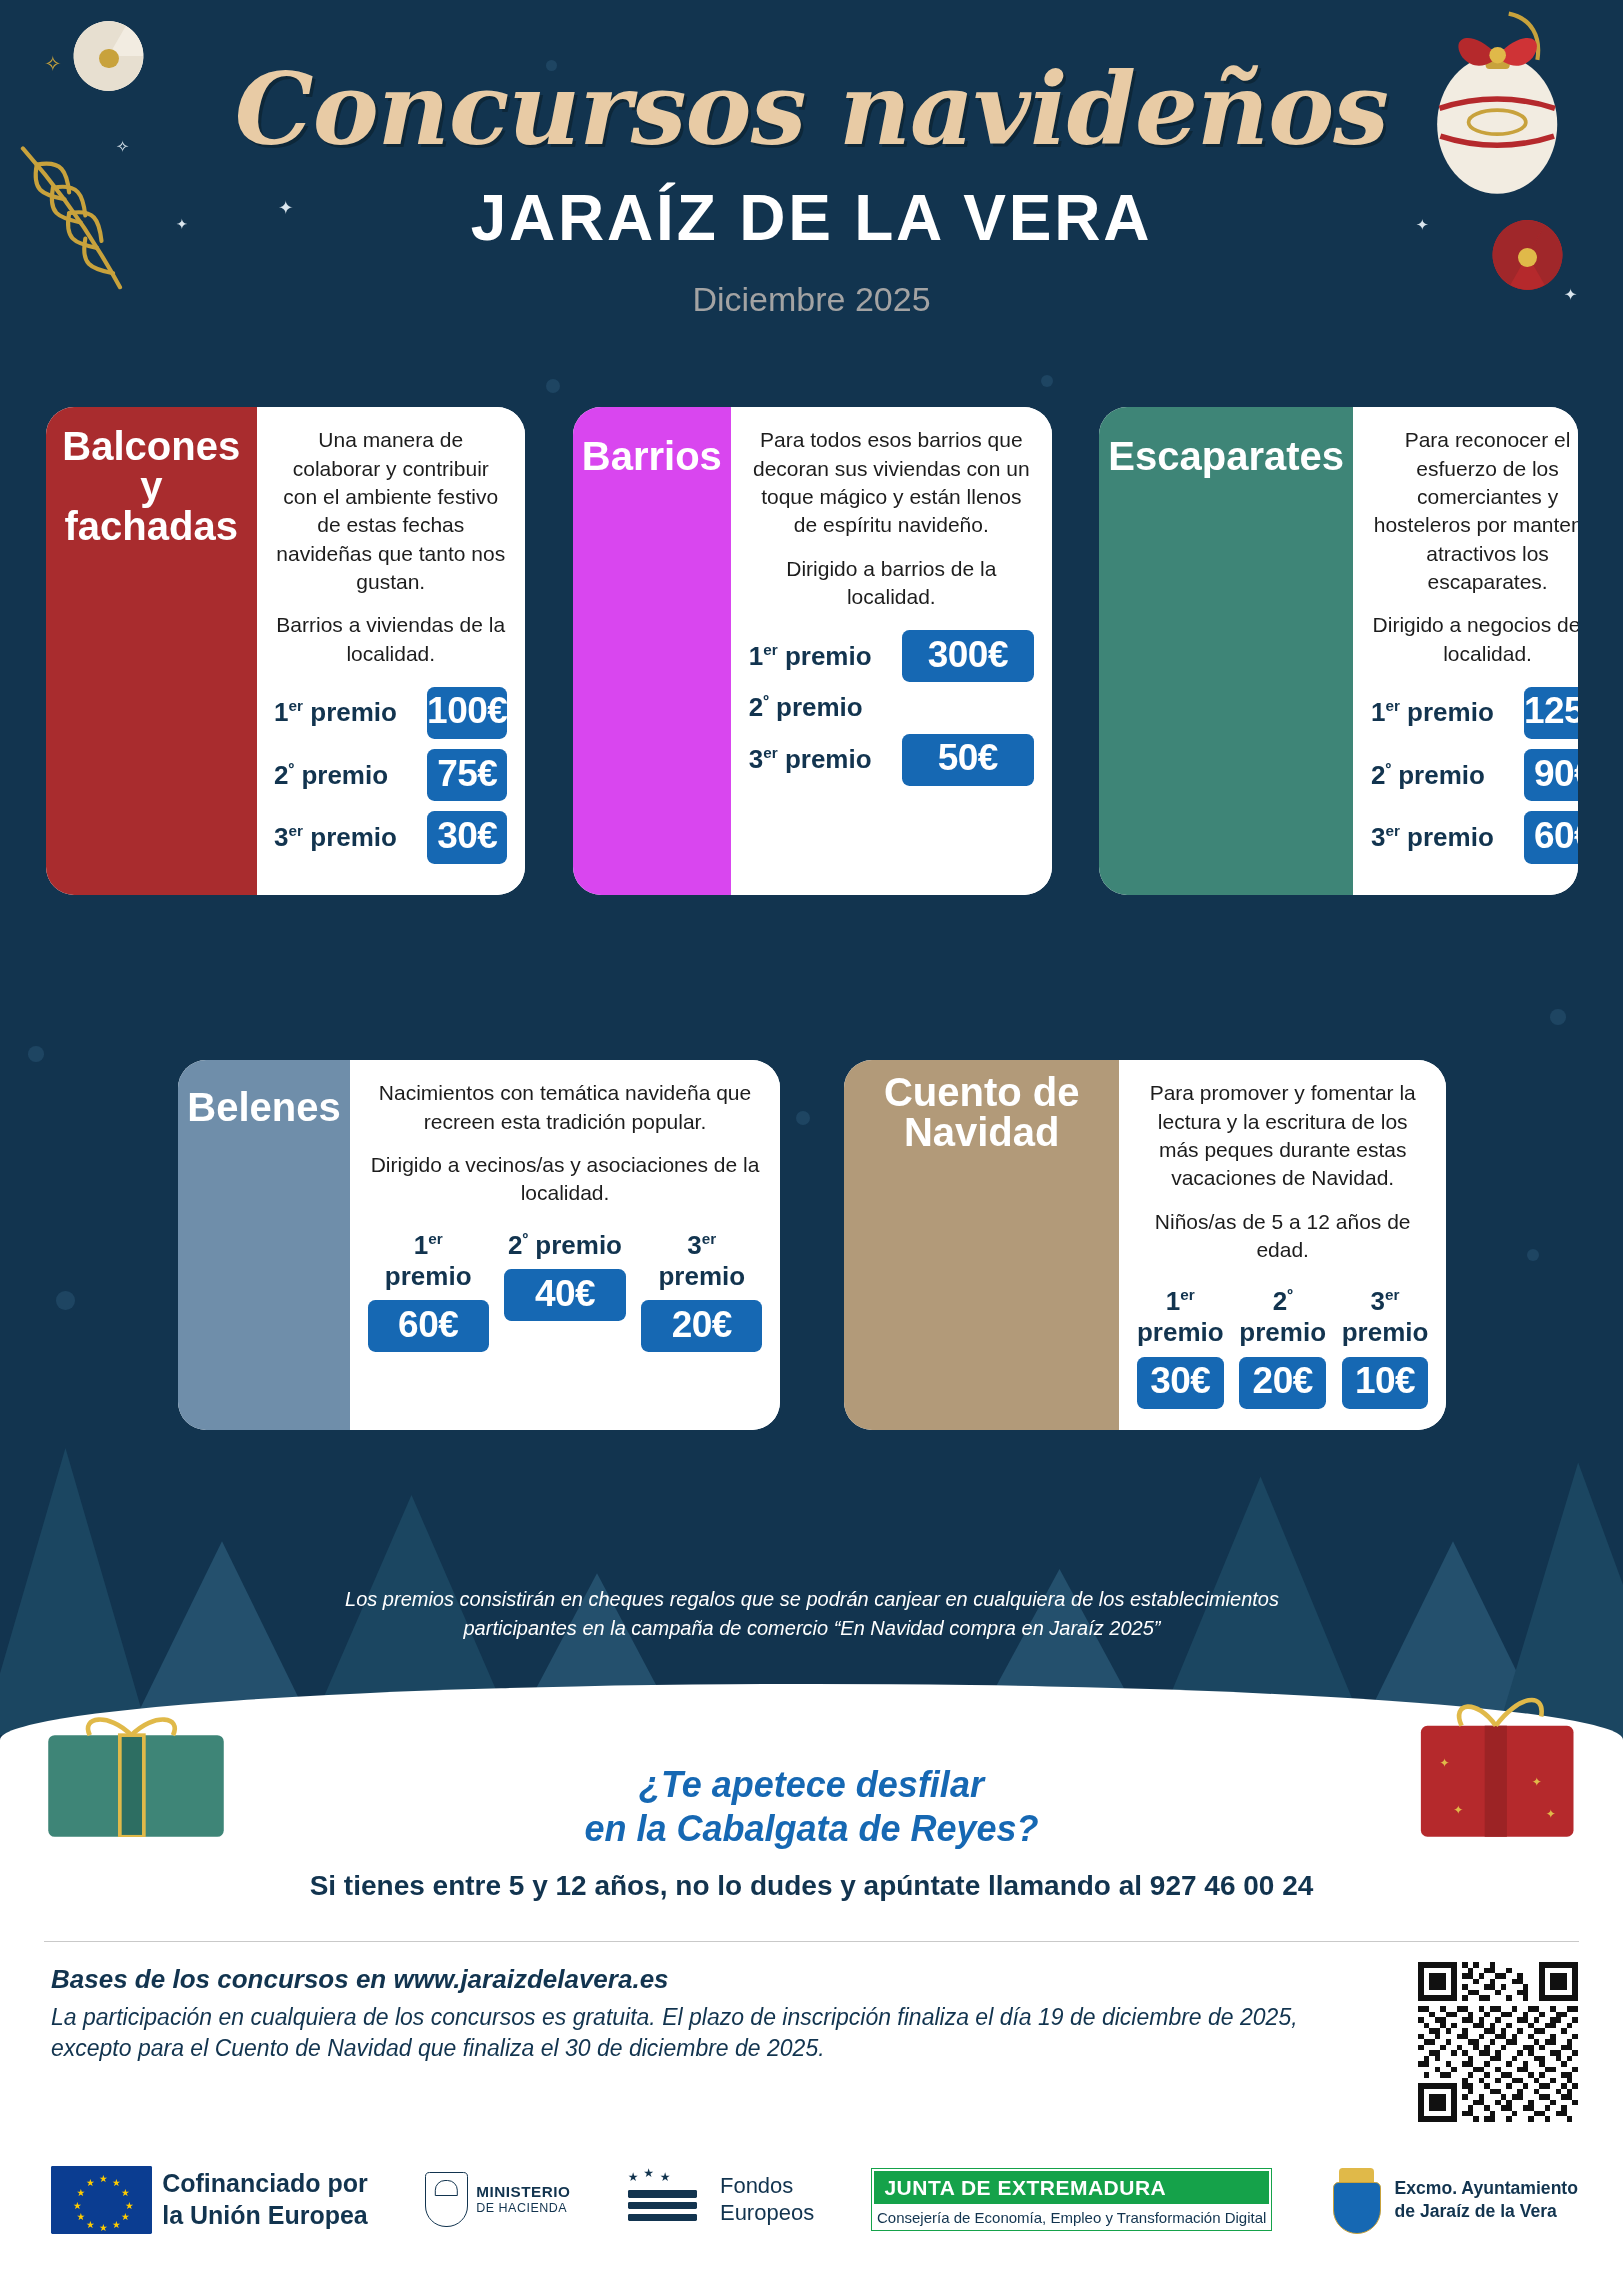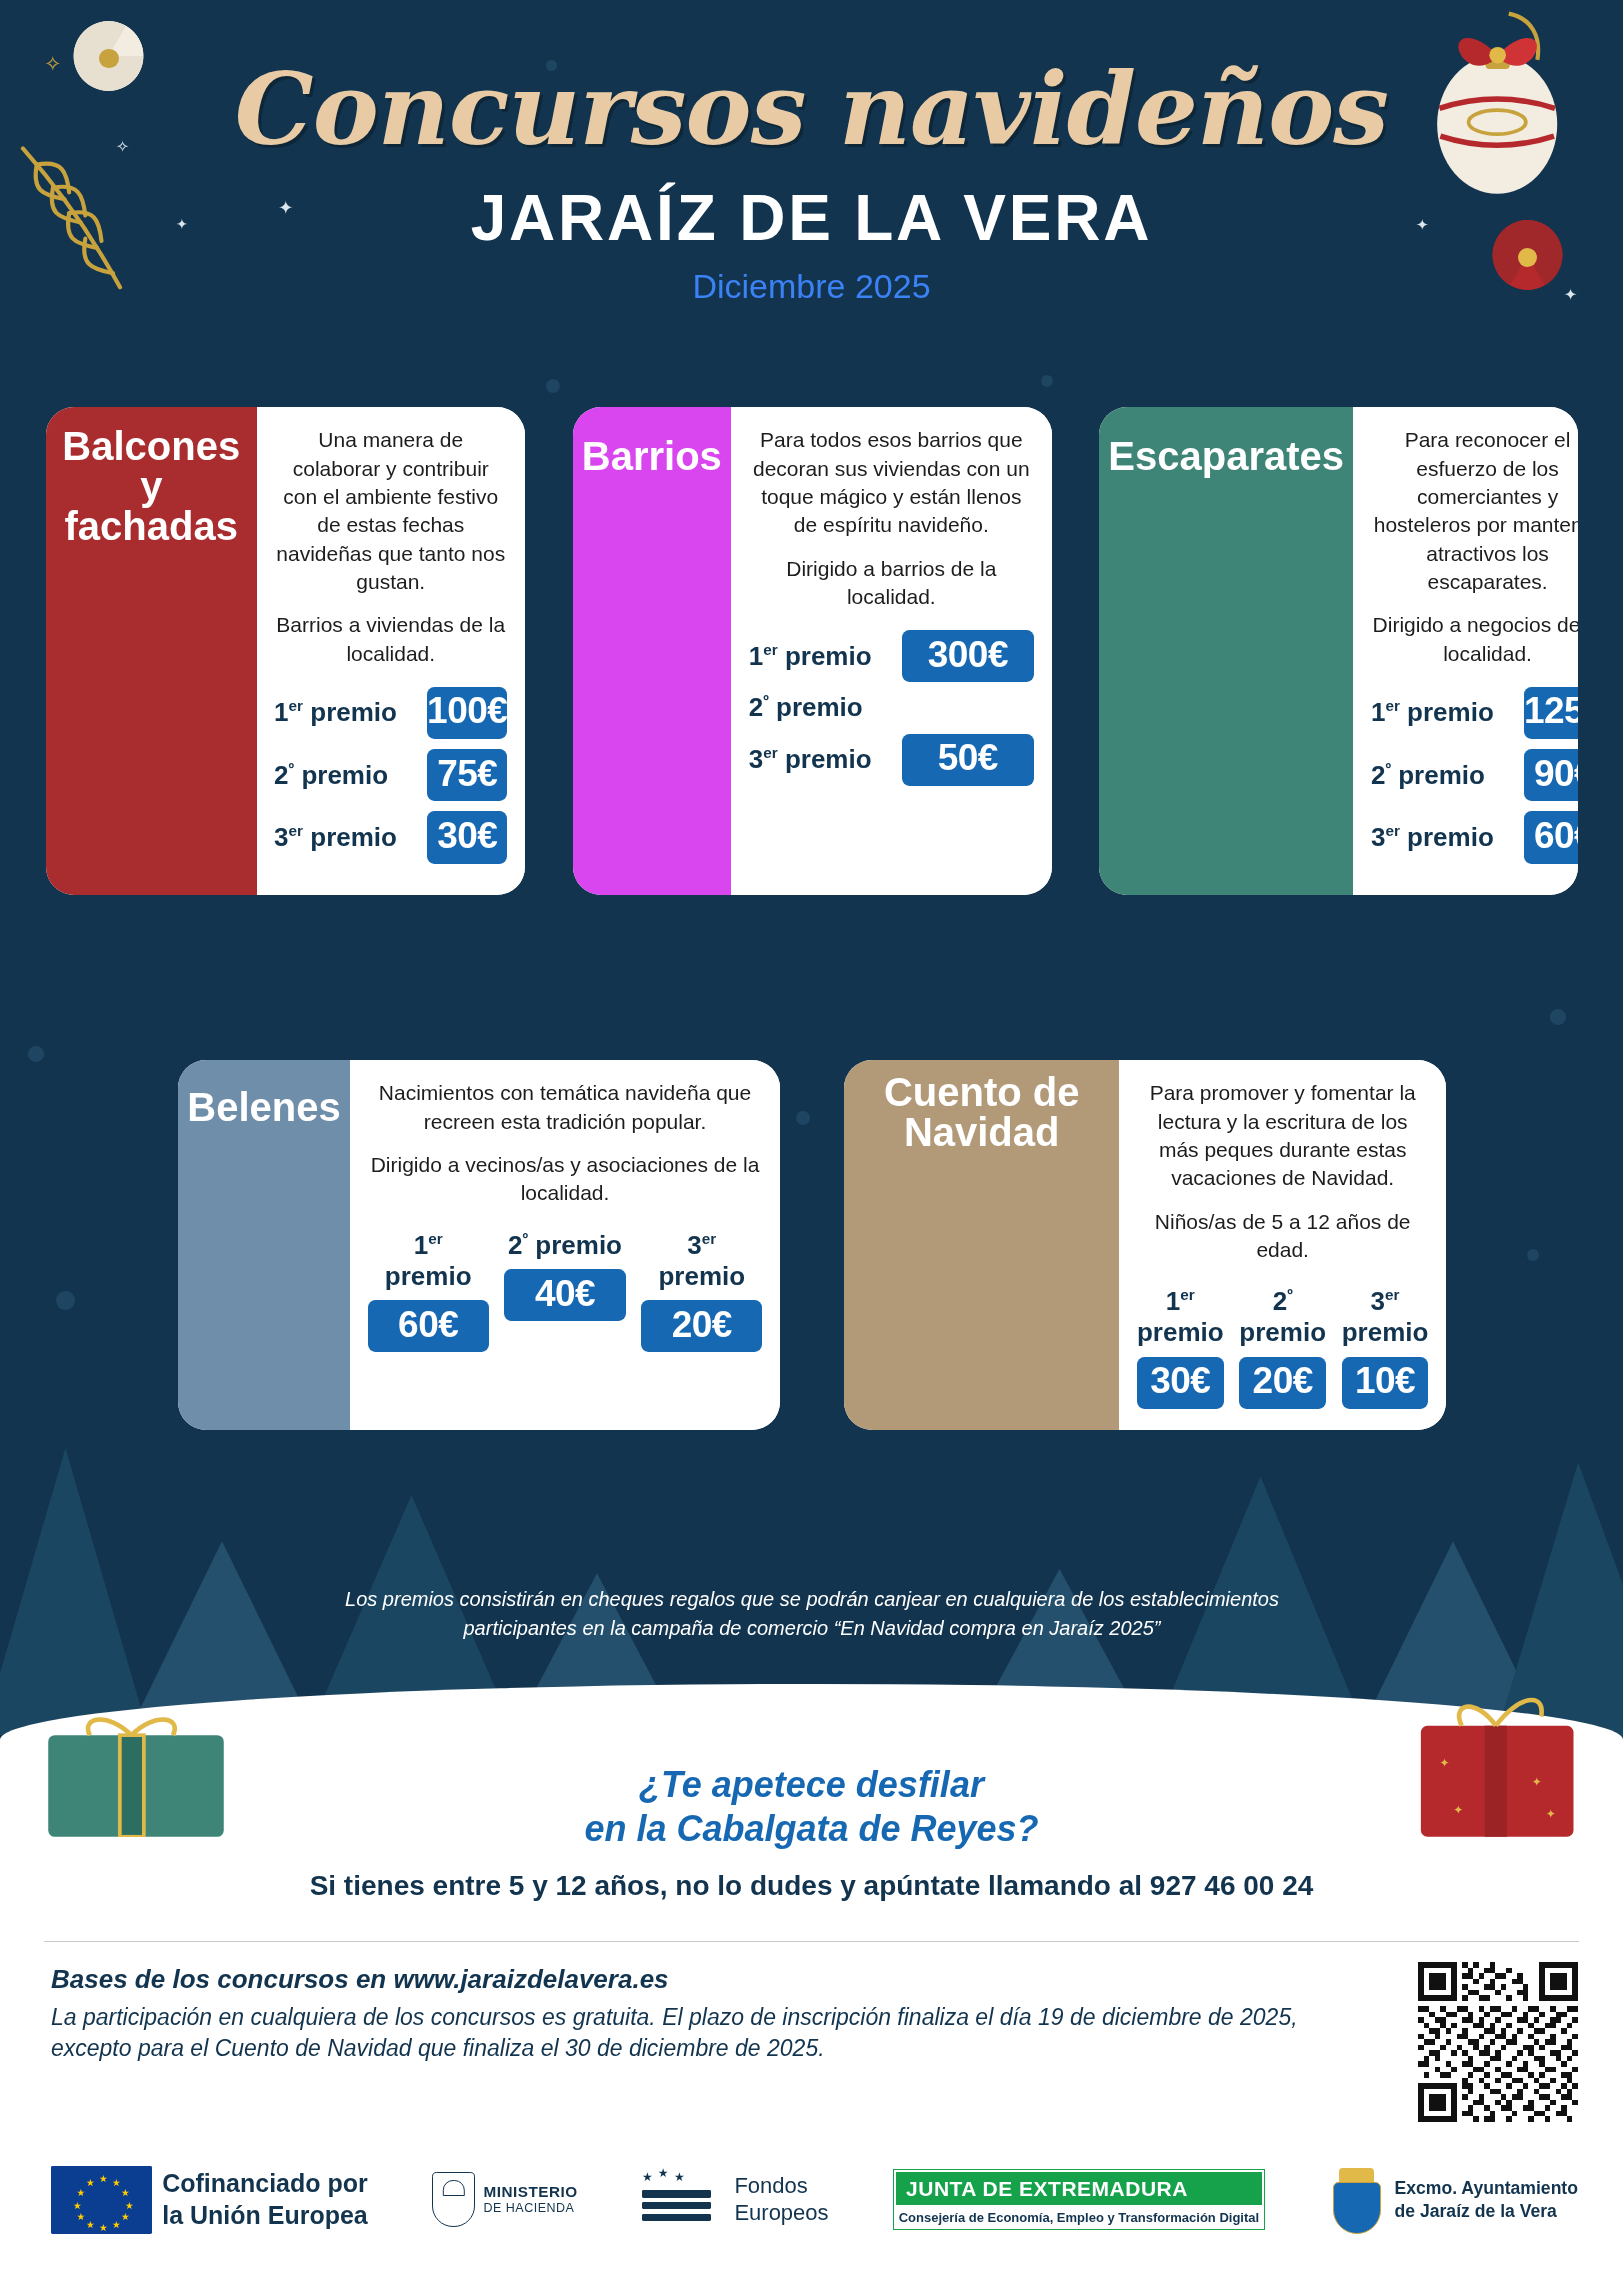--- a/index.html
+++ b/index.html
@@ -59,22 +59,22 @@
   }
   .title-main {
     font-size: 64px;
     font-weight: bold;
     color: #ffffff;
     letter-spacing: 2.8px;
     margin-top: 14px;
   }
   .title-sub {
     font-size: 34px;
-    color: #3b82f6;
-    margin-top: 12px;
+    color: #a3a3a3;
+    margin-top: 25px;
     font-weight: normal;
   }
 
   
   .cards-row {
     position: absolute;
     display: flex;
     justify-content: space-between;
   }
   .row1 { top: 407px; left: 46px; width: 1532px; }
@@ -312,25 +312,24 @@
     background: #15a24a;
     color: #ffffff;
     font-size: 21px;
     font-weight: bold;
     padding: 4.6px 10.2px;
     letter-spacing: 0.5px;
     white-space: nowrap;
   }
   .junta-bottom {
     color: #12344f;
-    font-size: 13px;
+    font-size: 15px;
     text-align: left;
     padding: 4.6px 2.8px 1.9px;
     white-space: nowrap;
-    font-weight: bold;
   }
 
   .ayto-crest {
     width: 56px; height: 69px;
     margin-right: 9.3px;
     position: relative;
   }
   .crest-body {
     position: absolute; top: 16.7px; left: 3.7px;
     width: 48px; height: 52px;

